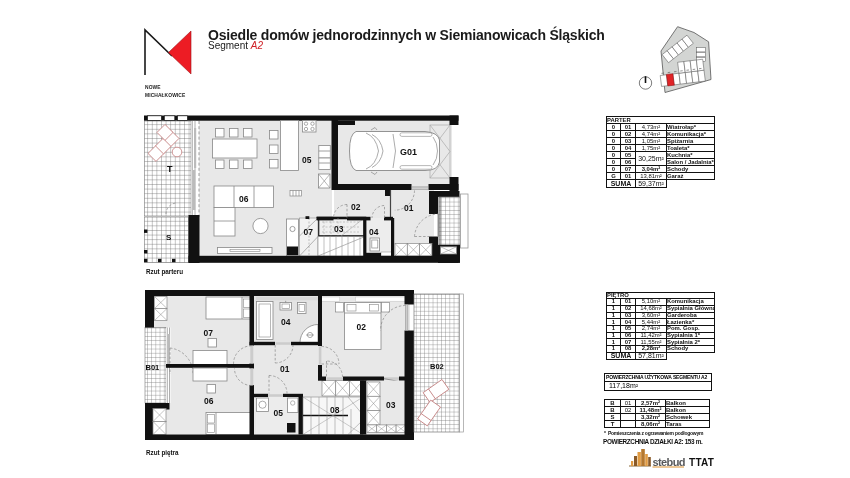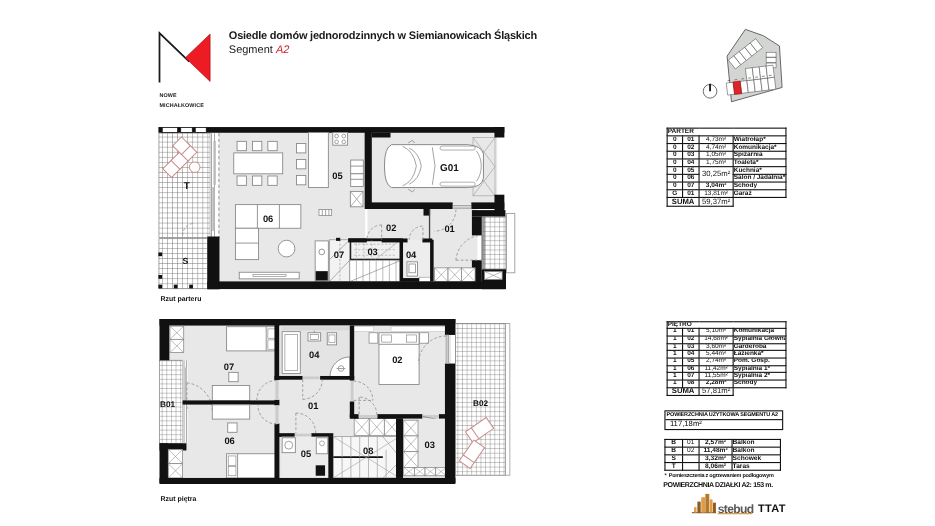--- a/index.html
+++ b/index.html
@@ -9,21 +9,21 @@
 .tbl{position:absolute;border-collapse:collapse;table-layout:fixed;
   font-family:"Liberation Sans",sans-serif;font-weight:bold;color:#111;}
 .tbl td{border:1px solid #111;padding:0;overflow:hidden;white-space:nowrap;}
 .tc{text-align:center;}
 .tl{text-align:left;padding-left:2px;}
 </style>
 </head>
 <body>
 <div id="page">
 
-<div class="abs" style="left:208px;top:26.5px;font-size:10px;letter-spacing:-0.2px;font-weight:bold;color:#1a1a1a;">Osiedle domów jednorodzinnych w Siemianowicach Śląskich</div>
+<div class="abs" style="left:208px;top:26.5px;font-size:14px;letter-spacing:-0.2px;font-weight:bold;color:#1a1a1a;">Osiedle domów jednorodzinnych w Siemianowicach Śląskich</div>
 
 <div class="abs" style="left:208px;top:40px;font-size:10px;color:#1a1a1a;">Segment <span style="color:#cf2027;font-style:italic;">A2</span></div>
 
 <svg class="abs" style="left:0;top:0;" width="850" height="478" viewBox="0 0 850 478">
 <defs>
 <pattern id="grid5" width="4.6" height="4.6" patternUnits="userSpaceOnUse">
   <path d="M0 0H4.6M0 0V4.6" stroke="#686868" stroke-width="0.75" fill="none"></path>
 </pattern>
 <pattern id="grid4" width="4.2" height="4.2" patternUnits="userSpaceOnUse">
   <path d="M0 0H4.2M0 0V4.2" stroke="#747474" stroke-width="0.7" fill="none"></path>

